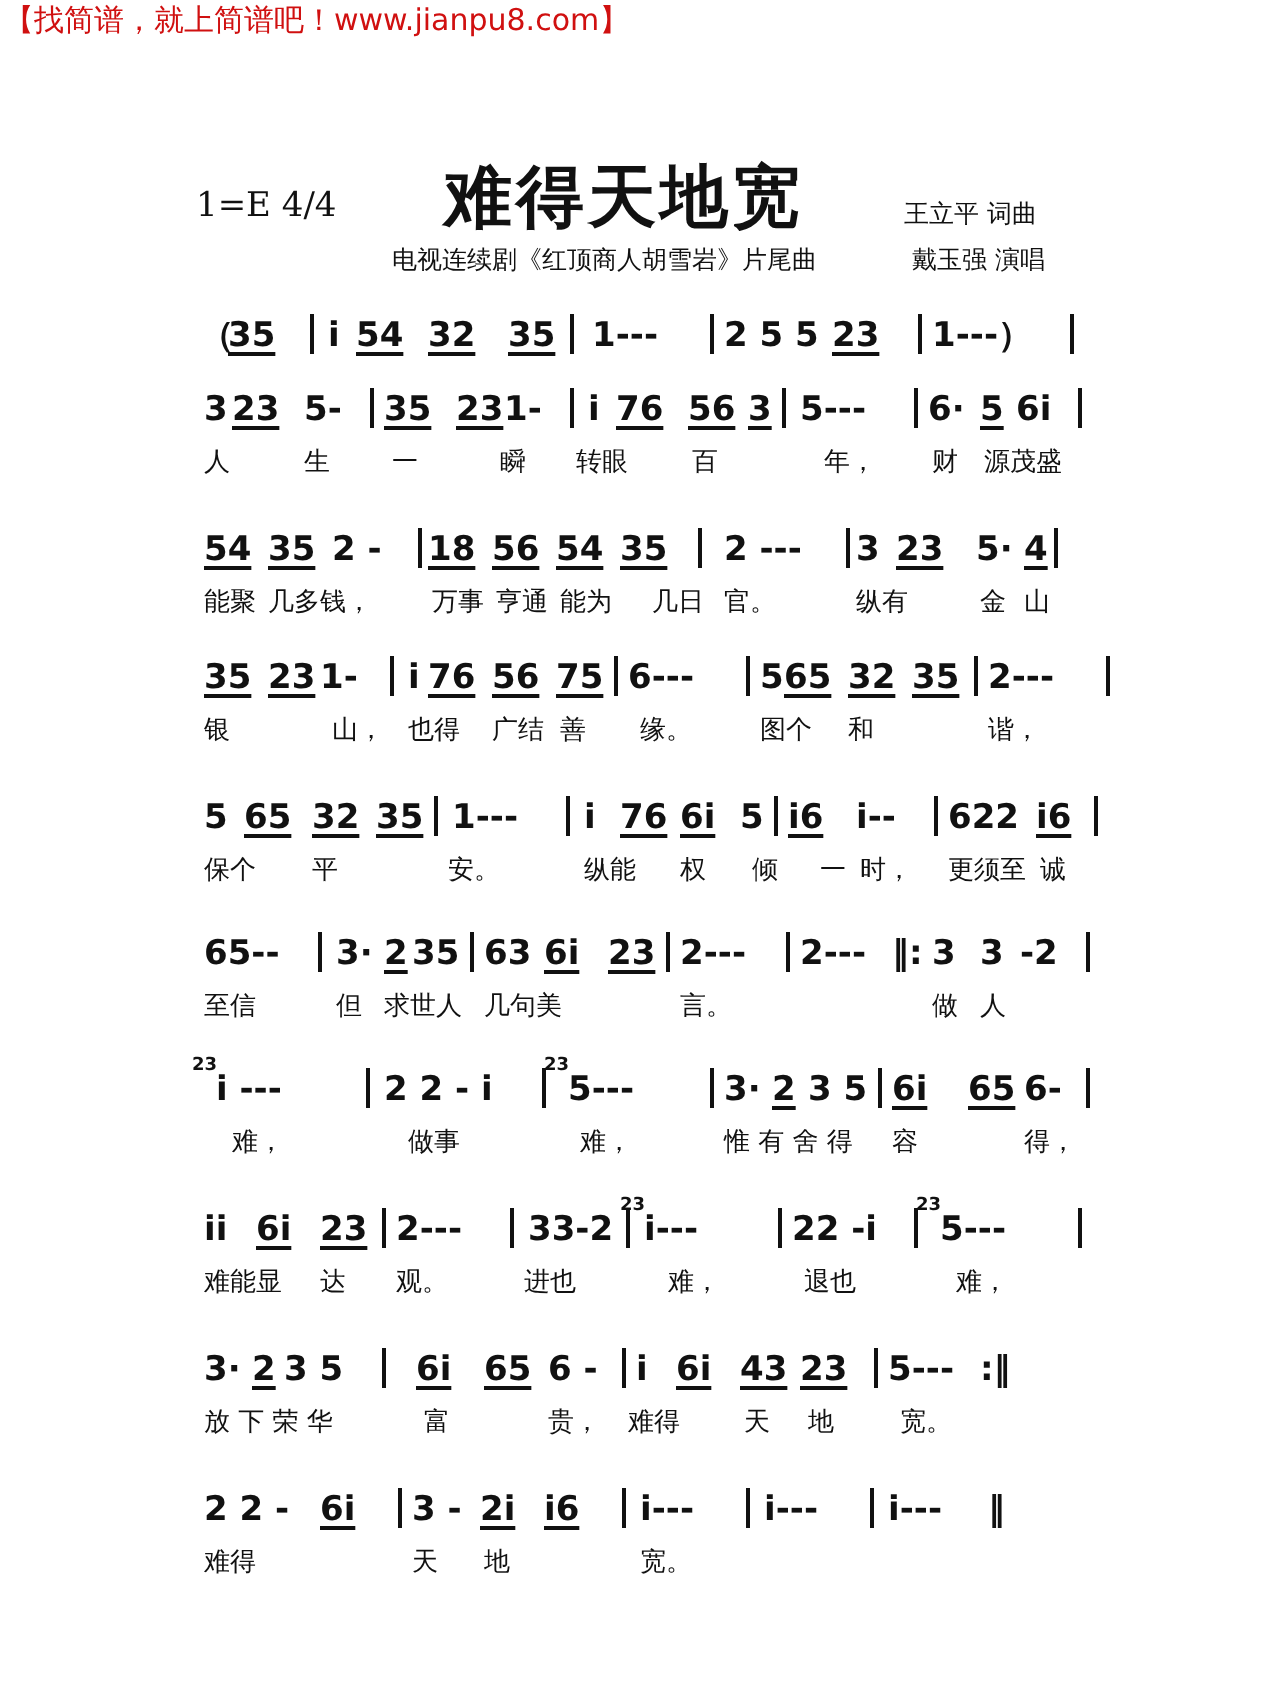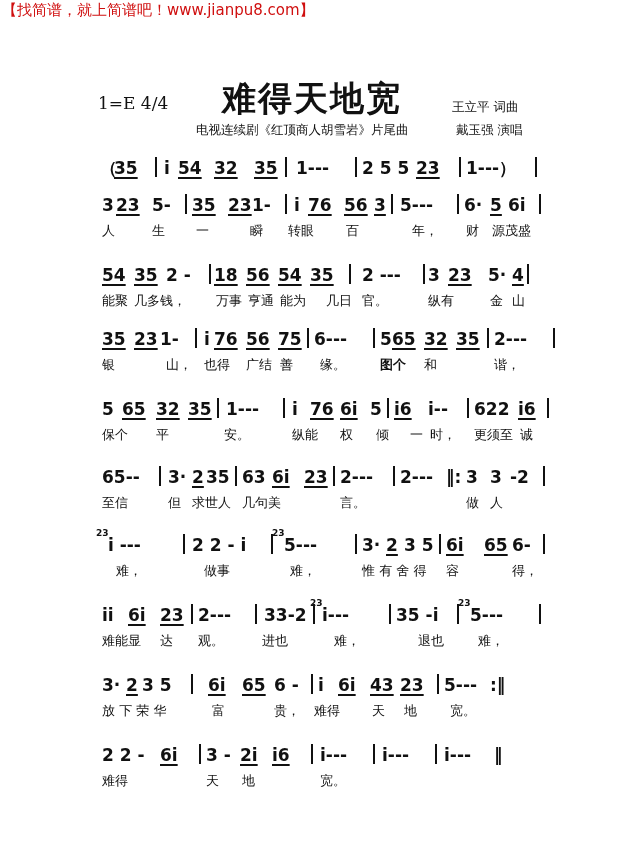--- a/index.html
+++ b/index.html
@@ -132,21 +132,21 @@
         <div class="bar" style="left: 487px;"></div>
         <span class="tok" style="left: 494px;">2---</span>
         <div class="bar" style="left: 553px;"></div>
       </div>
       <span class="lyric" style="left: 102px;">银</span>
       <span class="lyric" style="left: 166px;">山，</span>
       <span class="lyric" style="left: 204px;">也得</span>
       <span class="lyric" style="left: 246px;">广结</span>
       <span class="lyric" style="left: 280px;">善</span>
       <span class="lyric" style="left: 320px;">缘。</span>
-      <span class="lyric" style="left: 380px; font-weight: bold;">图个</span>
+      <span class="lyric" style="left: 380px;">图个</span>
       <span class="lyric" style="left: 424px;">和</span>
       <span class="lyric" style="left: 494px;">谐，</span>
     </div>
     <div class="row" style="top: 388px;">
       <div class="notes">
         <span class="tok" style="left: 102px;">5</span>
         <span class="tok ul" style="left: 122px;">65</span>
         <span class="tok ul" style="left: 156px;">32</span>
         <span class="tok ul" style="left: 188px;">35</span>
         <div class="bar" style="left: 217px;"></div>
@@ -236,32 +236,32 @@
         <span class="tok ul" style="left: 128px;">6i</span>
         <span class="tok ul" style="left: 160px;">23</span>
         <div class="bar" style="left: 191px;"></div>
         <span class="tok" style="left: 198px;">2---</span>
         <div class="bar" style="left: 255px;"></div>
         <span class="tok" style="left: 264px;">33-2</span>
         <div class="bar" style="left: 313px;"></div>
         <span class="grace" style="left: 310px;">23</span>
         <span class="tok" style="left: 322px;">i---</span>
         <div class="bar" style="left: 389px;"></div>
-        <span class="tok" style="left: 396px;">35 -i</span>
+        <span class="tok" style="left: 396px;">22 -i</span>
         <div class="bar" style="left: 457px;"></div>
         <span class="grace" style="left: 458px;">23</span>
         <span class="tok" style="left: 470px;">5---</span>
         <div class="bar" style="left: 539px;"></div>
       </div>
       <span class="lyric" style="left: 102px;">难能显</span>
       <span class="lyric" style="left: 160px;">达</span>
       <span class="lyric" style="left: 198px;">观。</span>
       <span class="lyric" style="left: 262px;">进也</span>
       <span class="lyric" style="left: 334px;">难，</span>
-      <span class="lyric" style="left: 402px; margin-left: 16px;">退也</span>
+      <span class="lyric" style="left: 402px;">退也</span>
       <span class="lyric" style="left: 478px;">难，</span>
     </div>
     <div class="row" style="top: 664px;">
       <div class="notes">
         <span class="tok" style="left: 102px;">3·</span>
         <span class="tok ul" style="left: 126px;">2</span>
         <span class="tok" style="left: 142px;">3 5</span>
         <div class="bar" style="left: 191px;"></div>
         <span class="tok ul" style="left: 208px;">6i</span>
         <span class="tok ul" style="left: 242px;">65</span>

